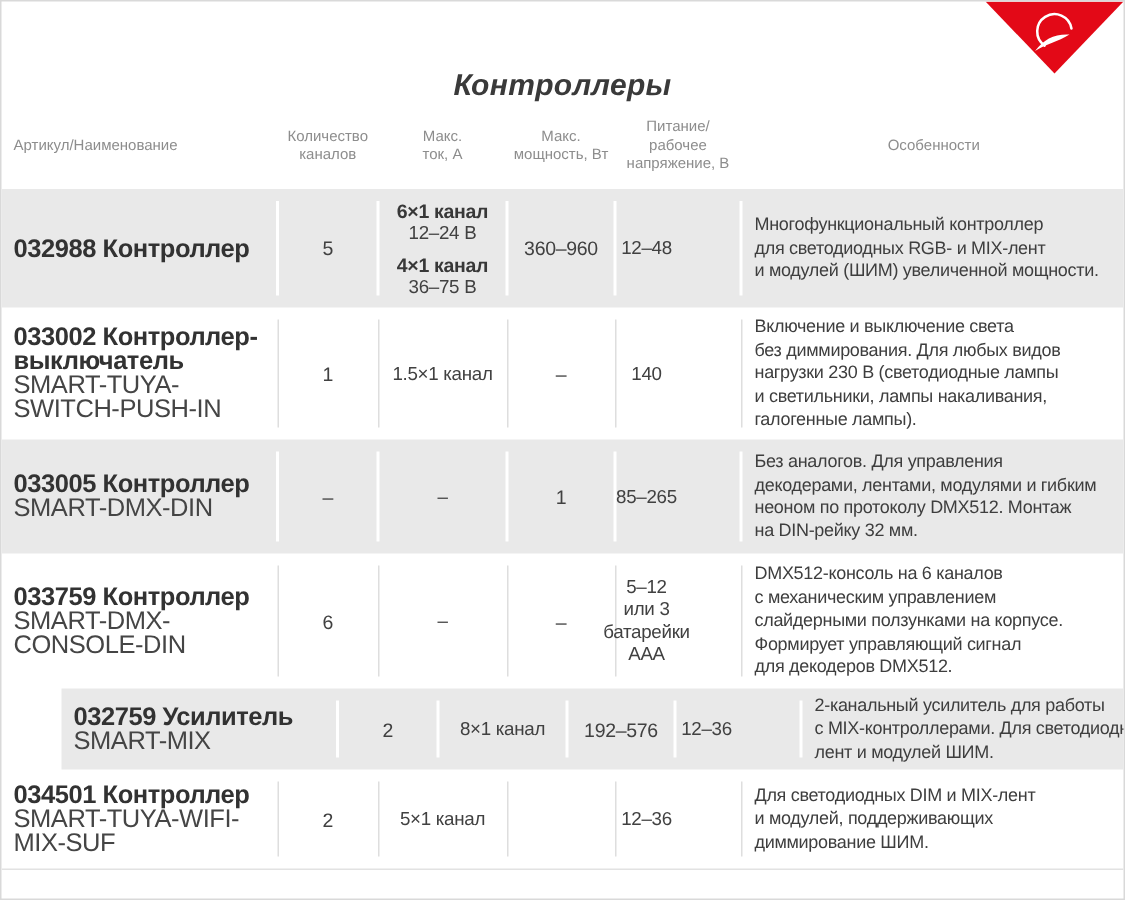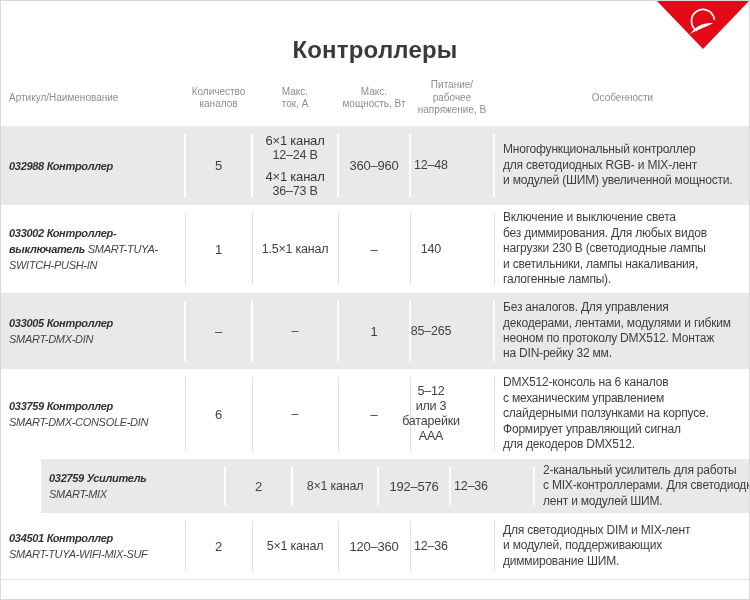--- a/index.html
+++ b/index.html
@@ -3,22 +3,22 @@
 <meta charset="utf-8">
 <style>
   html,body{margin:0;padding:0;background:#fff;}
   .page{
     position:relative;width:750px;height:600px;box-sizing:border-box;
     background:#ffffff;border:1px solid #d9d9d9;overflow:hidden;
     font-family:"Liberation Sans",sans-serif;-webkit-font-smoothing:antialiased;
   }
   .corner-logo{position:absolute;top:0;left:655px;display:block;}
   .title{
-    position:absolute;top:35px;left:0;width:100%;margin:0;text-align:center;
-    font-size:24px;font-weight:700;color:#3a3a3a;letter-spacing:.2px;
+    position:absolute;top:45px;left:0;width:100%;margin:0;text-align:center;
+    font-size:20px;font-weight:700;color:#3a3a3a;letter-spacing:.2px;font-style:italic;
   }
   
   .thead{position:absolute;top:76px;left:0;width:100%;height:42px;}
   .th{
     position:absolute;top:0;height:100%;display:flex;align-items:center;justify-content:center;
     font-size:10px;line-height:12.5px;color:#8d8d8d;white-space:pre-line;text-align:center;
   }
   .th.name{left:8px;width:176px;justify-content:flex-start;text-align:left;}
   .th.channels{left:184px;width:67px;}
   .th.current{left:251px;width:86px;}
@@ -31,28 +31,28 @@
   .row.shaded{background:#e9e9e9;}
   .dv{position:absolute;top:8px;bottom:8px;width:1px;background:#dedede;}
   .row.shaded .dv{background:#ffffff;width:2px;margin-left:-1px;}
   .cell{
     position:absolute;top:0;height:100%;box-sizing:border-box;
     display:flex;flex-direction:column;justify-content:center;
     color:#414141;letter-spacing:-.2px;
   }
   .cell.center{align-items:center;text-align:center;font-size:13px;}
   .cell.name{left:8px;width:176px;}
-  .name-text{font-size:11px;line-height:16px;letter-spacing:-.3px;font-style:italic;}
+  .name-text{font-size:17px;line-height:16px;letter-spacing:-.3px;}
   .article{font-weight:700;color:#323232;display:block;}
   .article.inline{display:inline;}
   .model{color:#454545;}
   .cell.channels{left:184px;width:67px;}
   .cell.current{left:251px;width:86px;}
   .cur-line{line-height:15px;font-size:12.5px;}
-  .cur-line.b{font-weight:400;font-size:13px;color:#383838;}
+  .cur-line.b{font-weight:700;font-size:13px;color:#383838;}
   .cur-line.gap{margin-top:6px;}
   .cell.power{left:337px;width:72px;}
   .cell.voltage{left:388px;width:84px;white-space:pre-line;line-height:15px;font-size:12.5px;}
   .cell.features{
     left:502px;width:242px;align-items:flex-start;text-align:left;
     font-size:12px;line-height:15.4px;white-space:pre-line;color:#3e3e3e;
   }
 </style>
 </head>
 <body>
@@ -89,21 +89,21 @@
         <i class="dv" style="left: 409px;"></i>
         <i class="dv" style="left: 493px;"></i>
         <div class="cell name">
           <div class="name-text"><span class="article">032988 Контроллер</span></div>
         </div>
         <div class="cell center channels">5</div>
         <div class="cell center current">
           <div class="cur-line b">6×1 канал</div>
           <div class="cur-line">12–24 В</div>
           <div class="cur-line b gap">4×1 канал</div>
-          <div class="cur-line">36–73 В</div>
+          <div class="cur-line">36–75 В</div>
         </div>
         <div class="cell center power">360–960</div>
         <div class="cell center voltage">12–48</div>
         <div class="cell features">Многофункциональный контроллер
 для светодиодных RGB- и MIX-лент
 и модулей (ШИМ) увеличенной мощности.</div>
       </div>
       <div class="row" style="height: 88px;">
         <i class="dv" style="left: 184px;"></i>
         <i class="dv" style="left: 251px;"></i>
@@ -194,21 +194,20 @@
         <i class="dv" style="left: 337px;"></i>
         <i class="dv" style="left: 409px;"></i>
         <i class="dv" style="left: 493px;"></i>
         <div class="cell name">
           <div class="name-text"><span class="article">034501 Контроллер</span><span class="model">SMART-TUYA-WIFI-MIX-SUF</span></div>
         </div>
         <div class="cell center channels">2</div>
         <div class="cell center current">
           <div class="cur-line">5×1 канал</div>
         </div>
-        <div class="cell center power">120–360</div>
         <div class="cell center voltage">12–36</div>
         <div class="cell features">Для светодиодных DIM и MIX-лент
 и модулей, поддерживающих
 диммирование ШИМ.</div>
       </div>
     </div>
 
 </div>
 
 </body></html>

